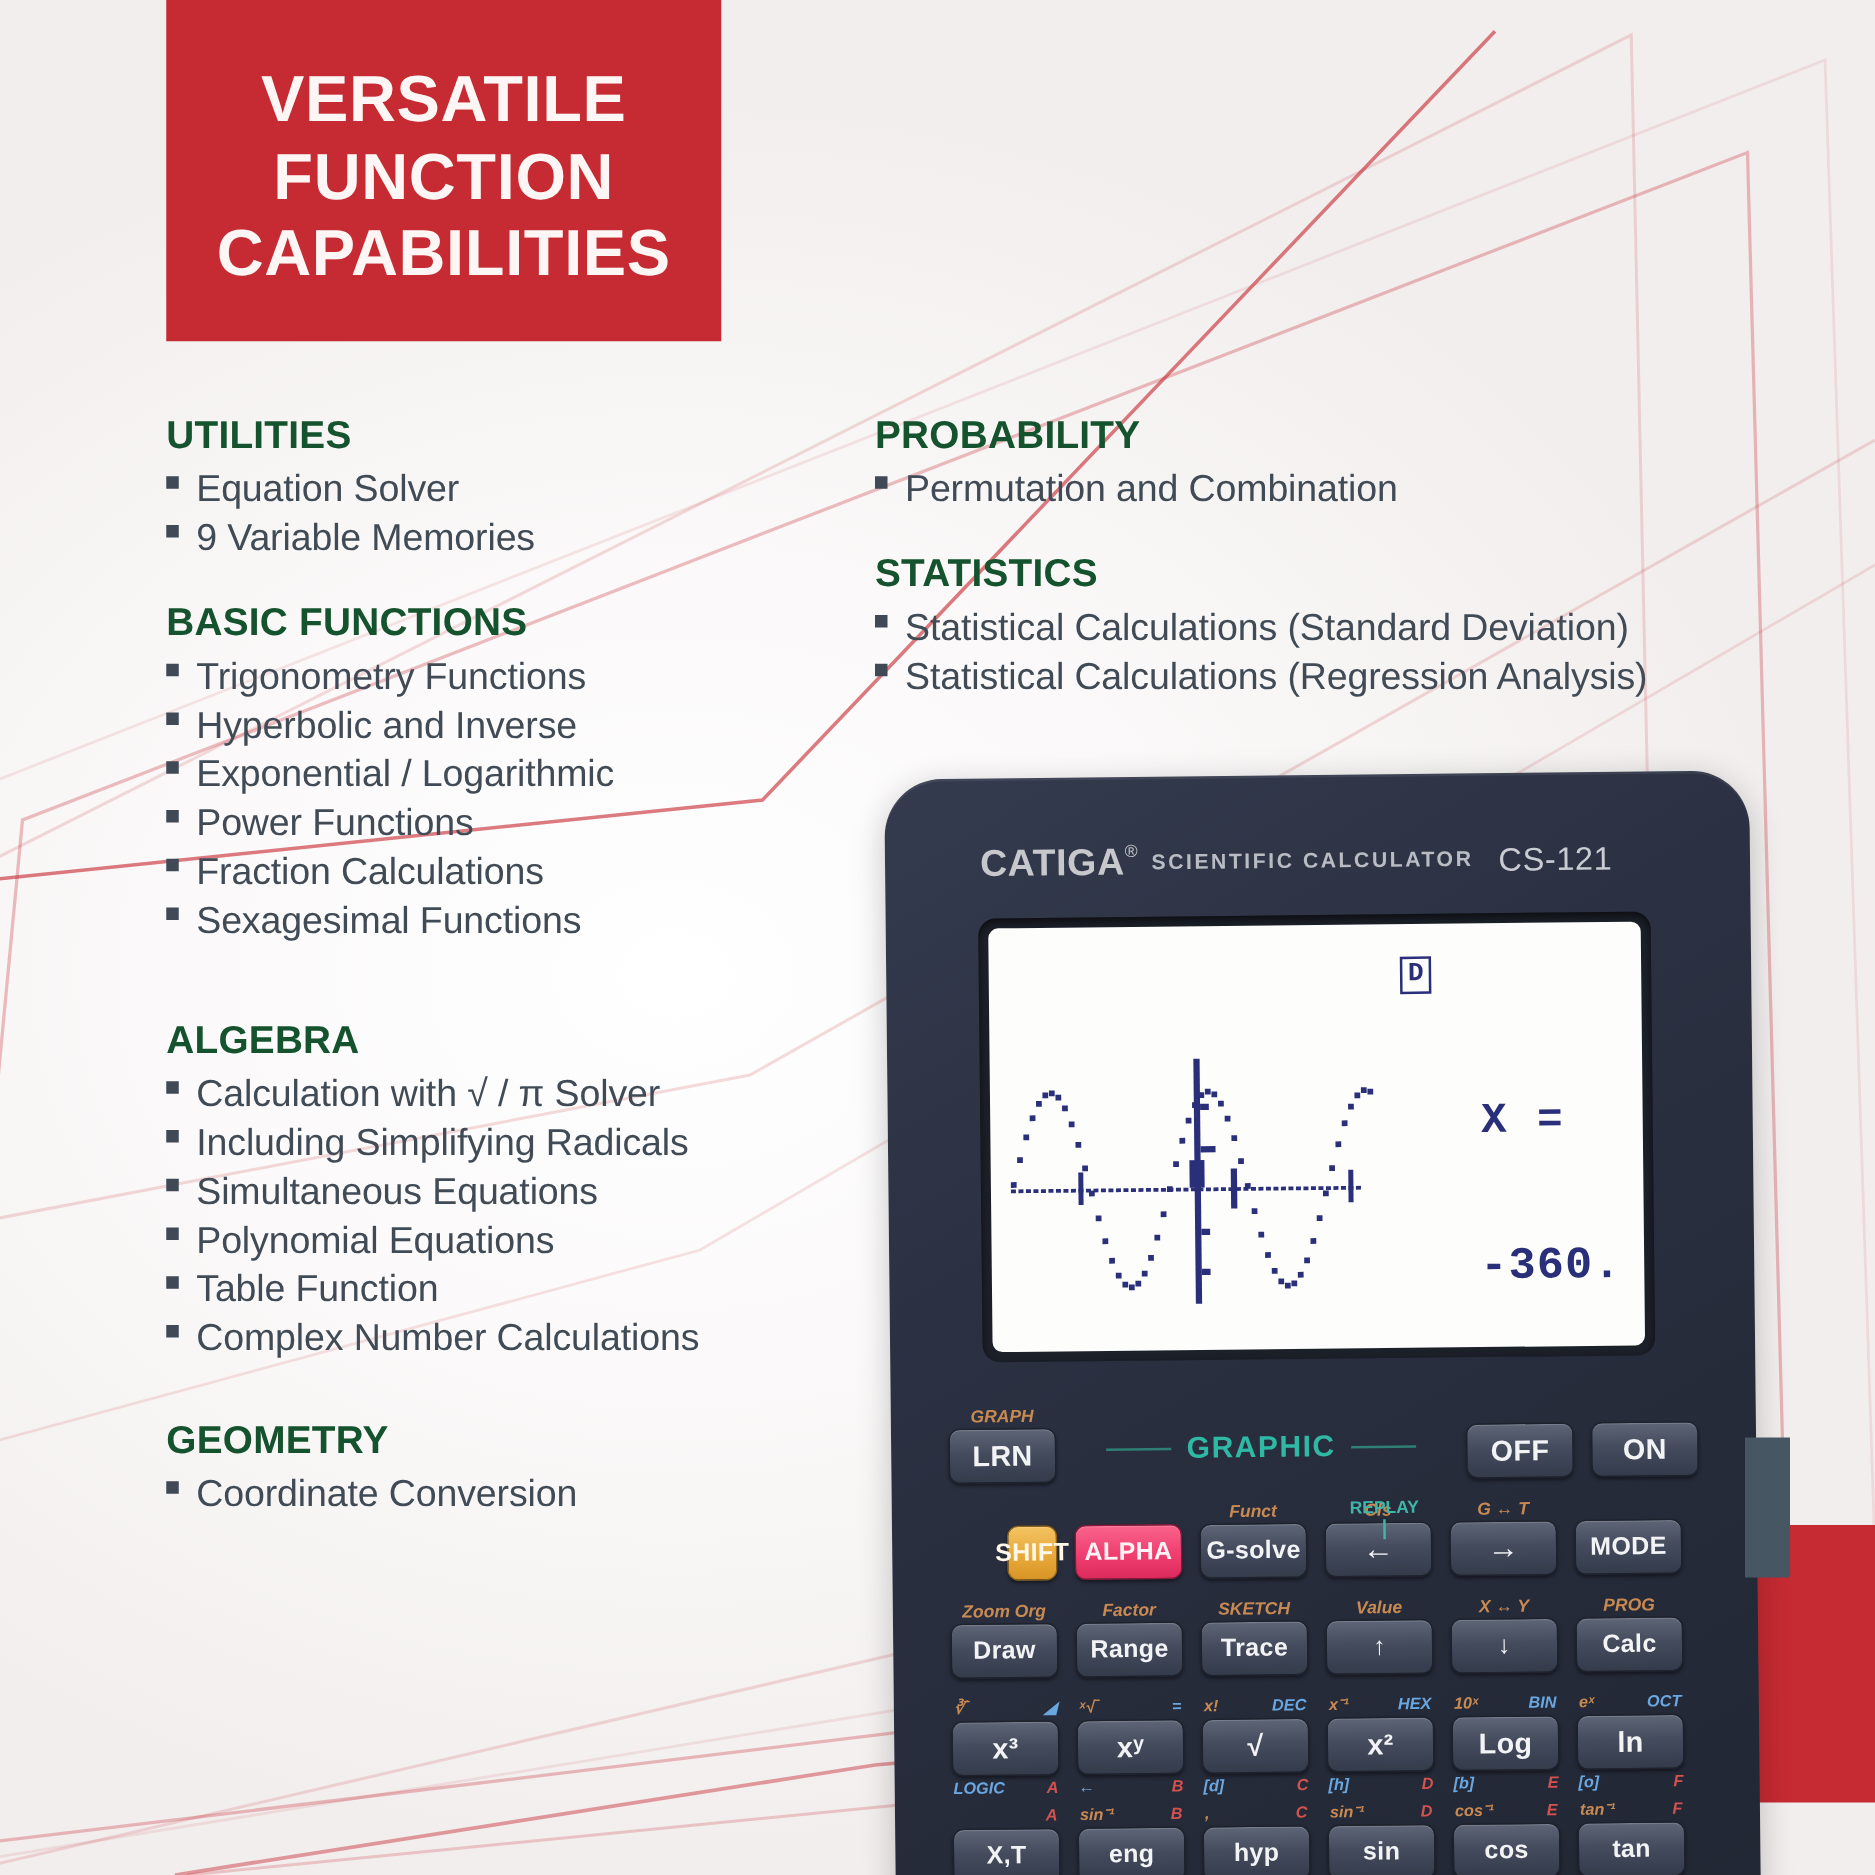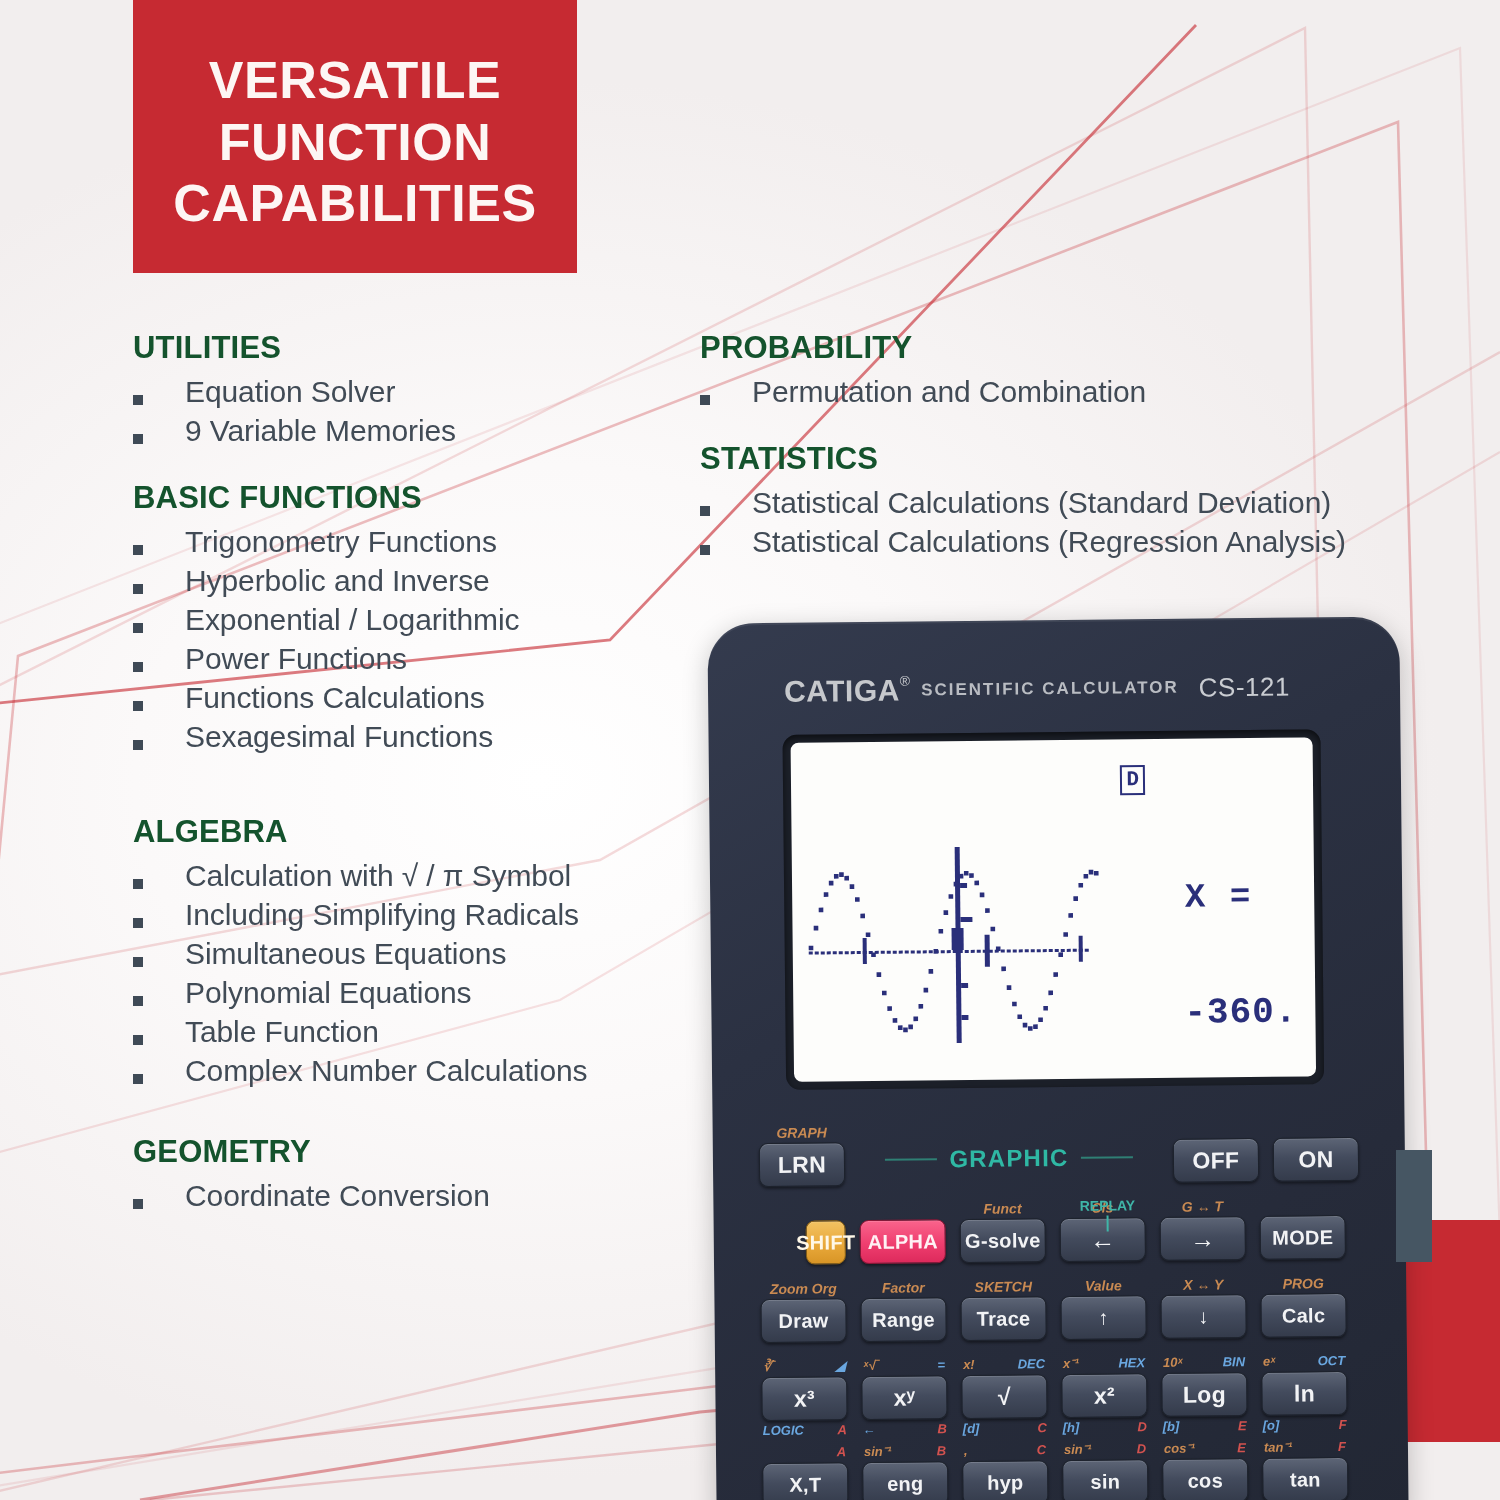--- a/index.html
+++ b/index.html
@@ -44,24 +44,23 @@
   #col-left  { left: 133px; top: 330px; width: 560px; }
   #col-right { left: 700px; top: 330px; width: 790px; }
 
   .section { margin-bottom: 30px; }
   .section-title {
     font-size: 31px; font-weight: bold; color: #14532d;
     letter-spacing: 0.2px; margin-bottom: 6px;
   }
   .feature-list { list-style: none; }
   .feature-item {
-    display: flex; align-items: flex-end;
+    display: flex; align-items: center;
     font-size: 30px; color: #414b56; line-height: 1.30;
     letter-spacing: -0.1px;
-    gap: 28px;
   }
   .bullet {
     width: 10px; height: 10px; background: #3f4a56;
     flex: 0 0 10px; margin-right: 14px; position: relative; top: -6px;
   }
   #col-left  .section:nth-child(2) { margin-bottom: 58px; }
   #col-left  .section:nth-child(3) { margin-bottom: 44px; }
   #col-right .section:nth-child(1) { }
 
   
@@ -243,34 +242,34 @@
         <li class="feature-item">
           <span class="bullet"></span>
           <span>Exponential / Logarithmic</span>
         </li>
         <li class="feature-item">
           <span class="bullet"></span>
           <span>Power Functions</span>
         </li>
         <li class="feature-item">
           <span class="bullet"></span>
-          <span>Functions Calculations</span>
+          <span>Fraction Calculations</span>
         </li>
         <li class="feature-item">
           <span class="bullet"></span>
           <span>Sexagesimal Functions</span>
         </li>
       </ul>
     </div>
     <div class="section">
       <div class="section-title">ALGEBRA</div>
       <ul class="feature-list">
         <li class="feature-item">
           <span class="bullet"></span>
-          <span>Calculation with √ / π  Symbol</span>
+          <span>Calculation with √ / π  Solver</span>
         </li>
         <li class="feature-item">
           <span class="bullet"></span>
           <span>Including Simplifying Radicals</span>
         </li>
         <li class="feature-item">
           <span class="bullet"></span>
           <span>Simultaneous Equations</span>
         </li>
         <li class="feature-item">

